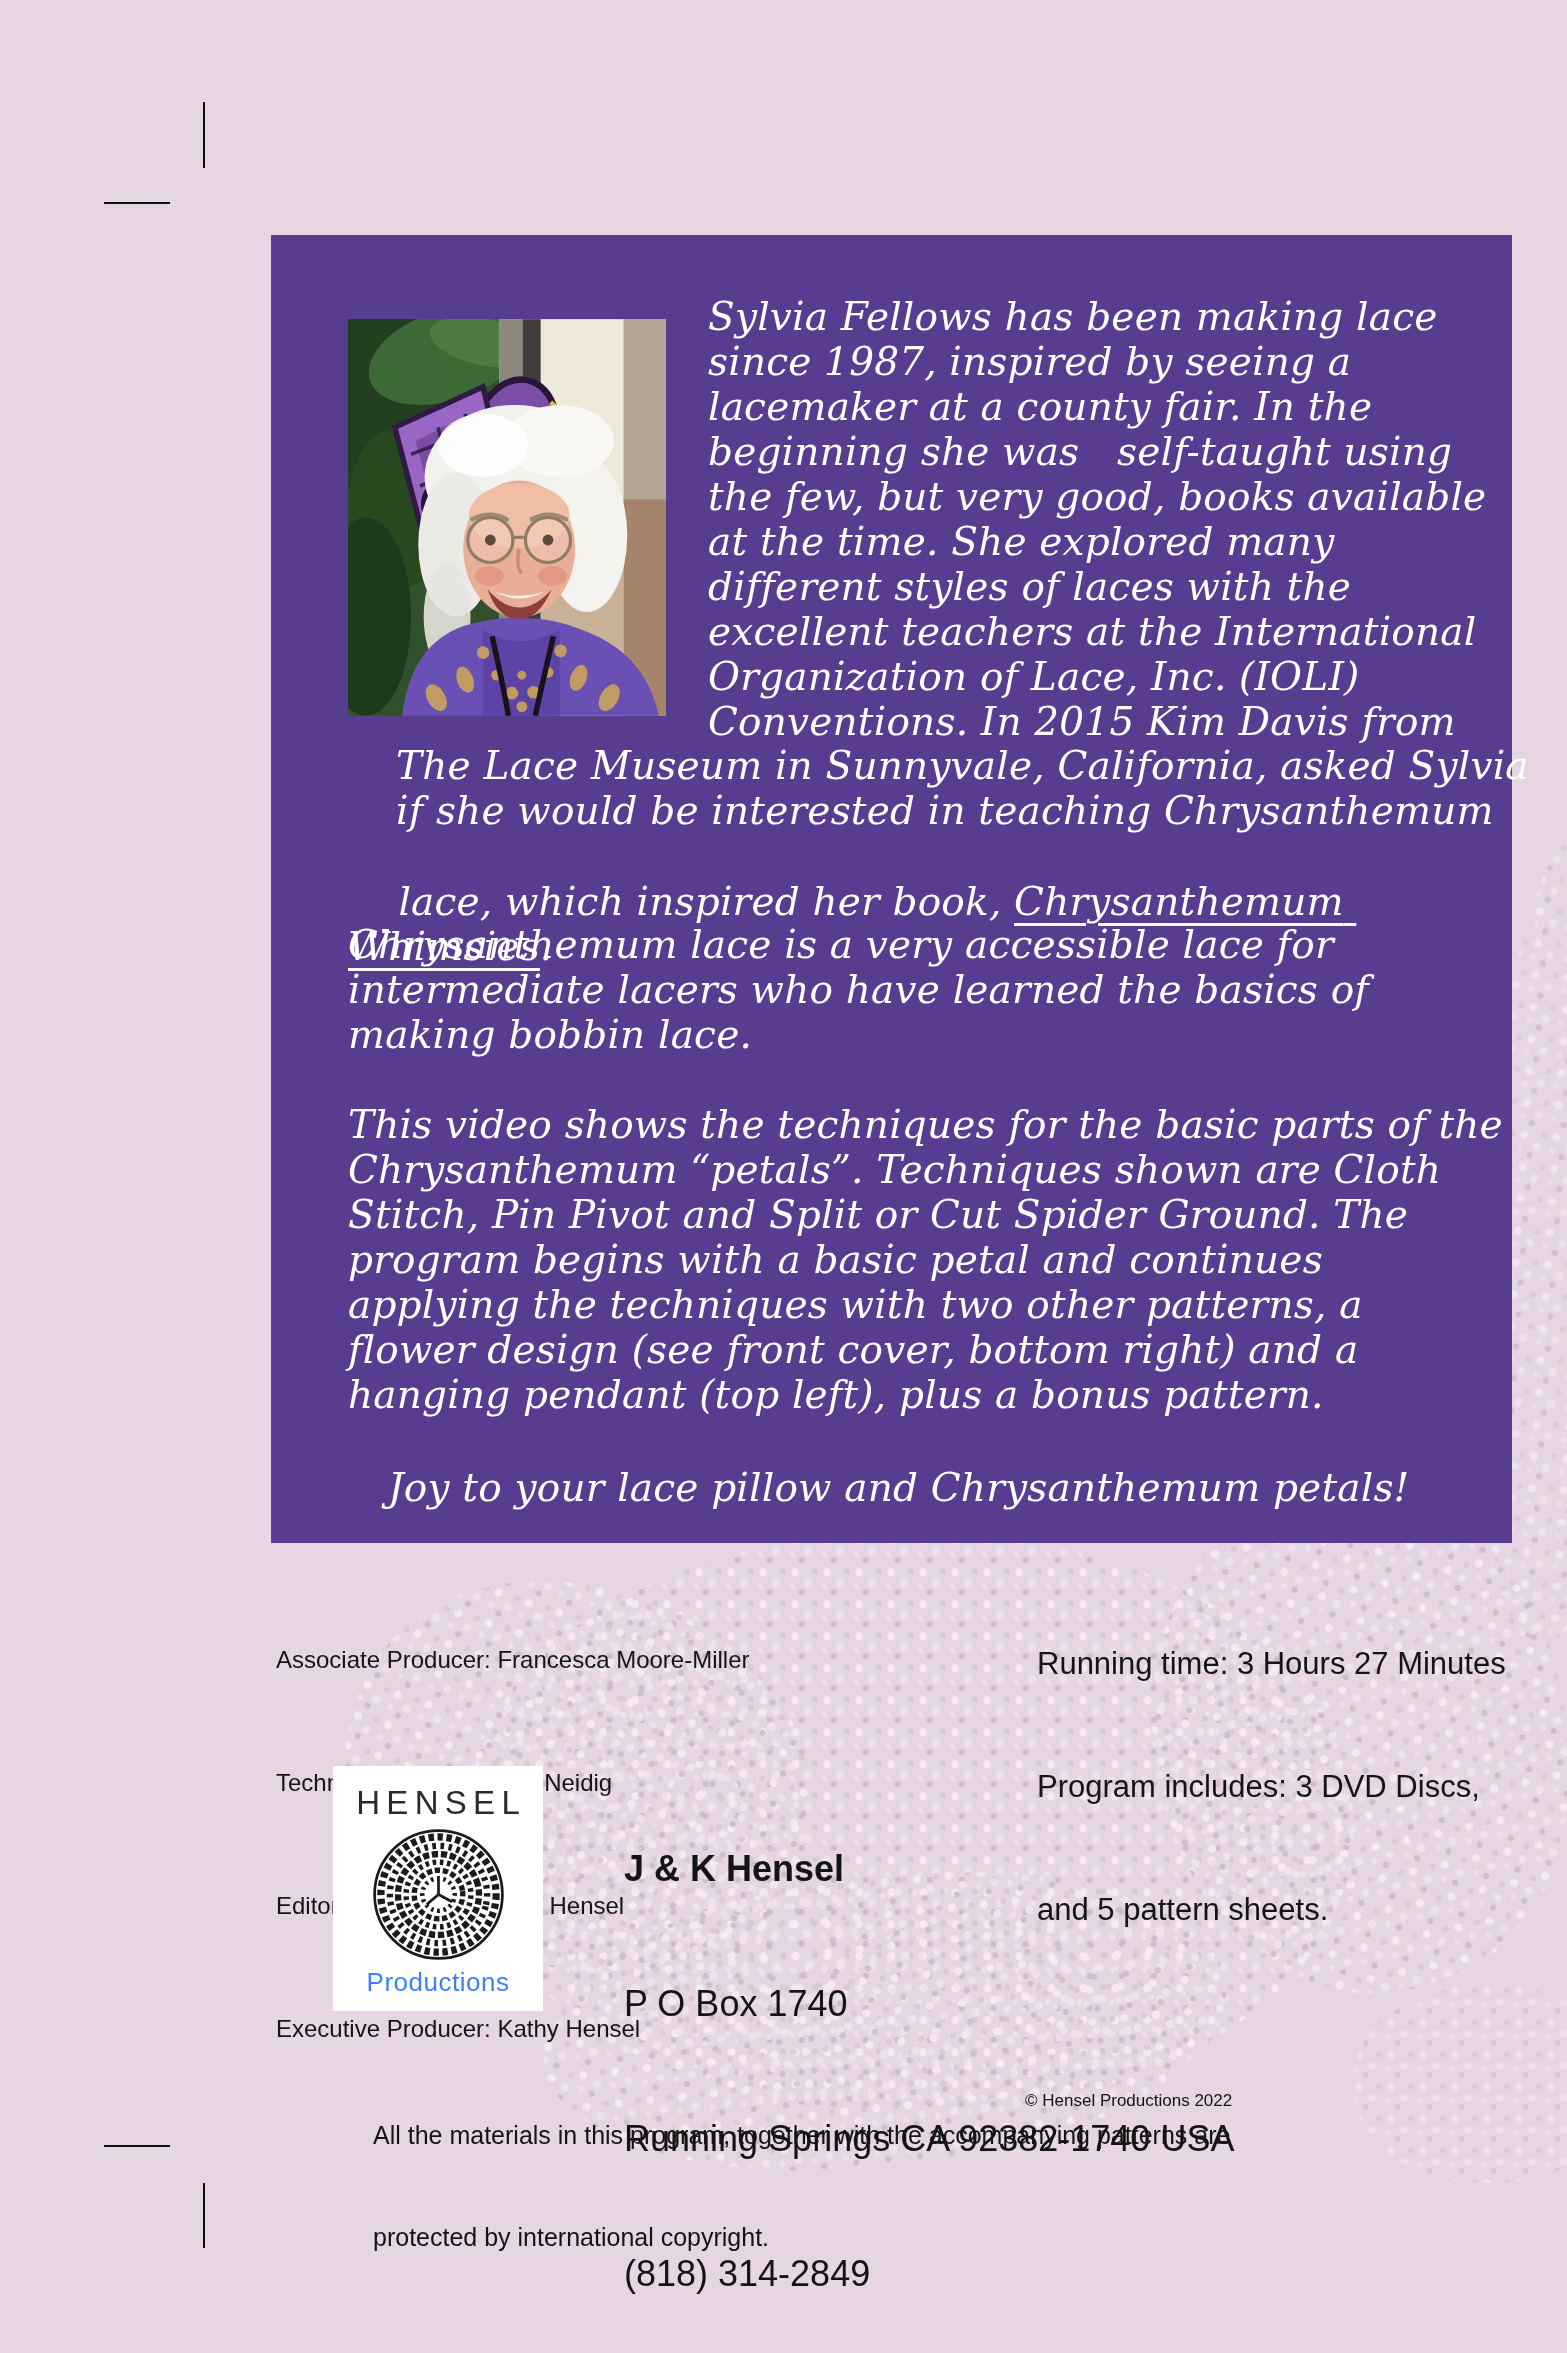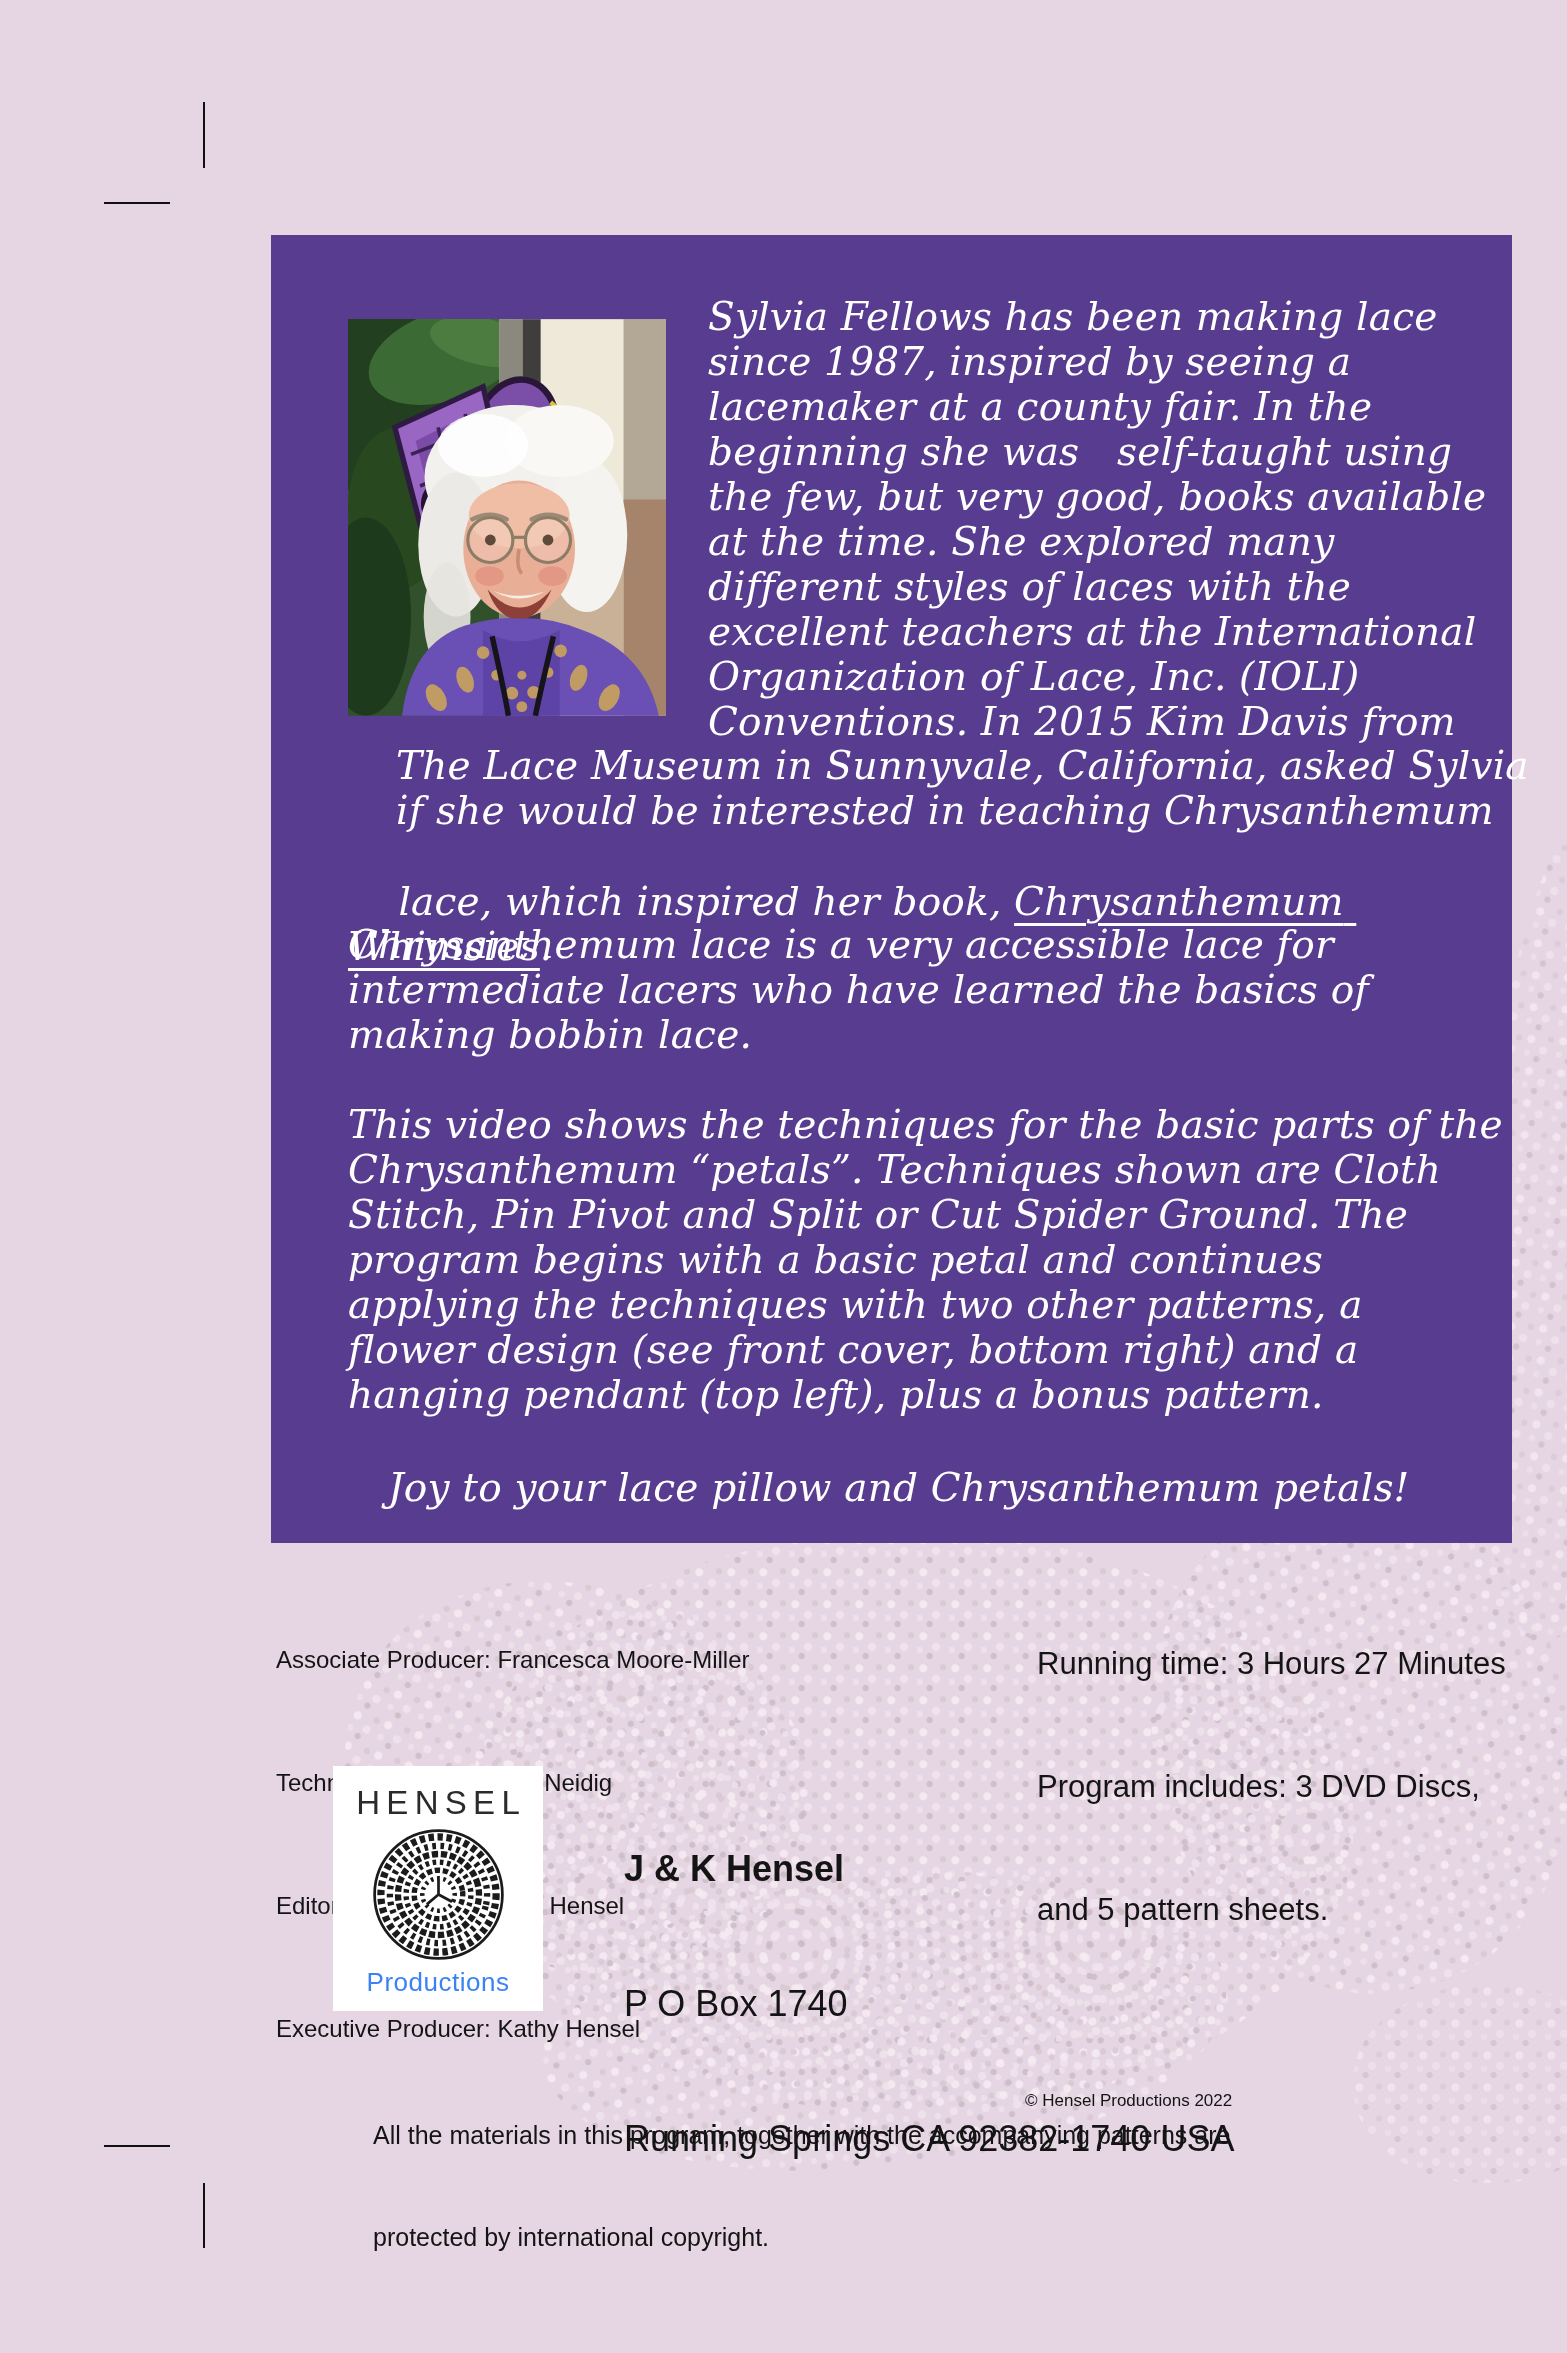--- a/index.html
+++ b/index.html
@@ -240,20 +240,21 @@
       <circle cx="75" cy="75" r="18" fill="none" stroke="#1b1b1b" stroke-width="5" stroke-dasharray="3 4" transform="rotate(18 75 75)"></circle>
       <path d="M75 75 L75 58 M75 75 L90 83 M75 75 L62 86" stroke="#1b1b1b" stroke-width="3" fill="none"></path>
     </svg>
     <div class="logo-type">Productions</div>
   </div>
 
   <div class="plain contact">
     <div class="company">J &amp; K Hensel</div>
     <div>P O Box 1740</div>
     <div>Running Springs CA 92382-1740 USA</div>
+    <div>(818) 314-2849</div>
     
     
   </div>
 
   <div class="plain legal">
     <div>All the materials in this program, together with the accompanying patterns are</div>
     <div>protected by international copyright.</div>
   </div>
   <div class="plain legal-copyright">© Hensel Productions 2022</div>
 

